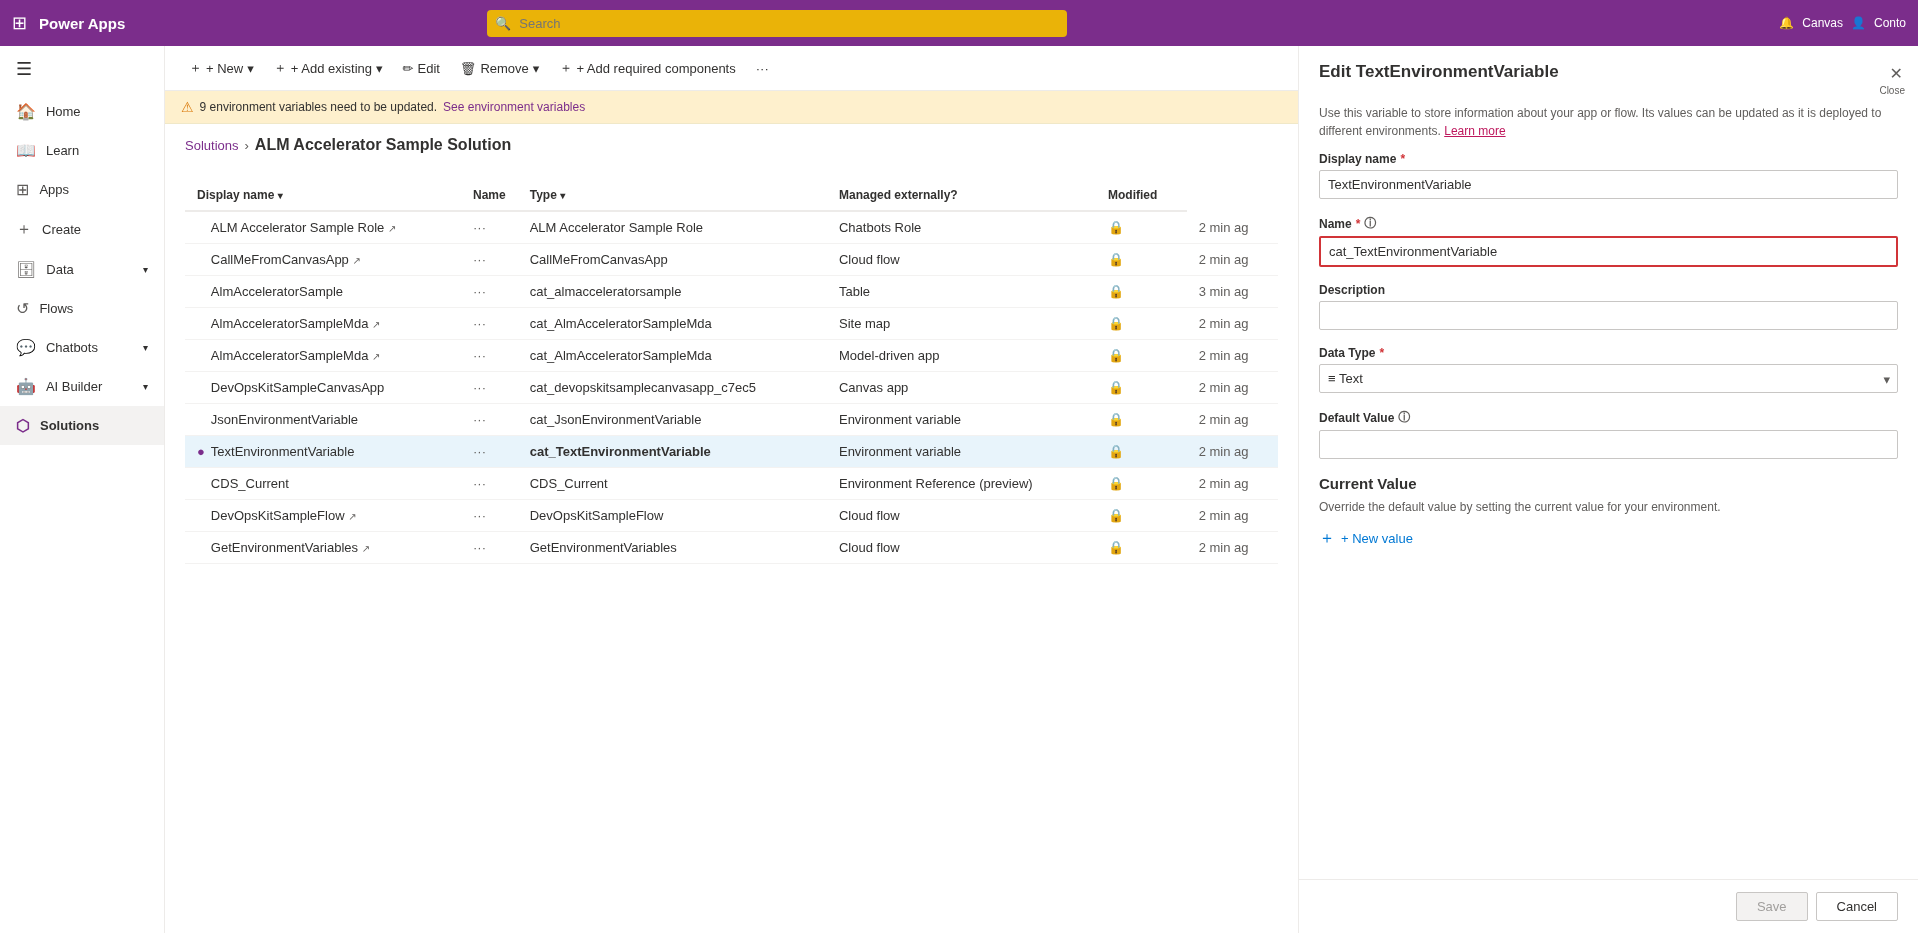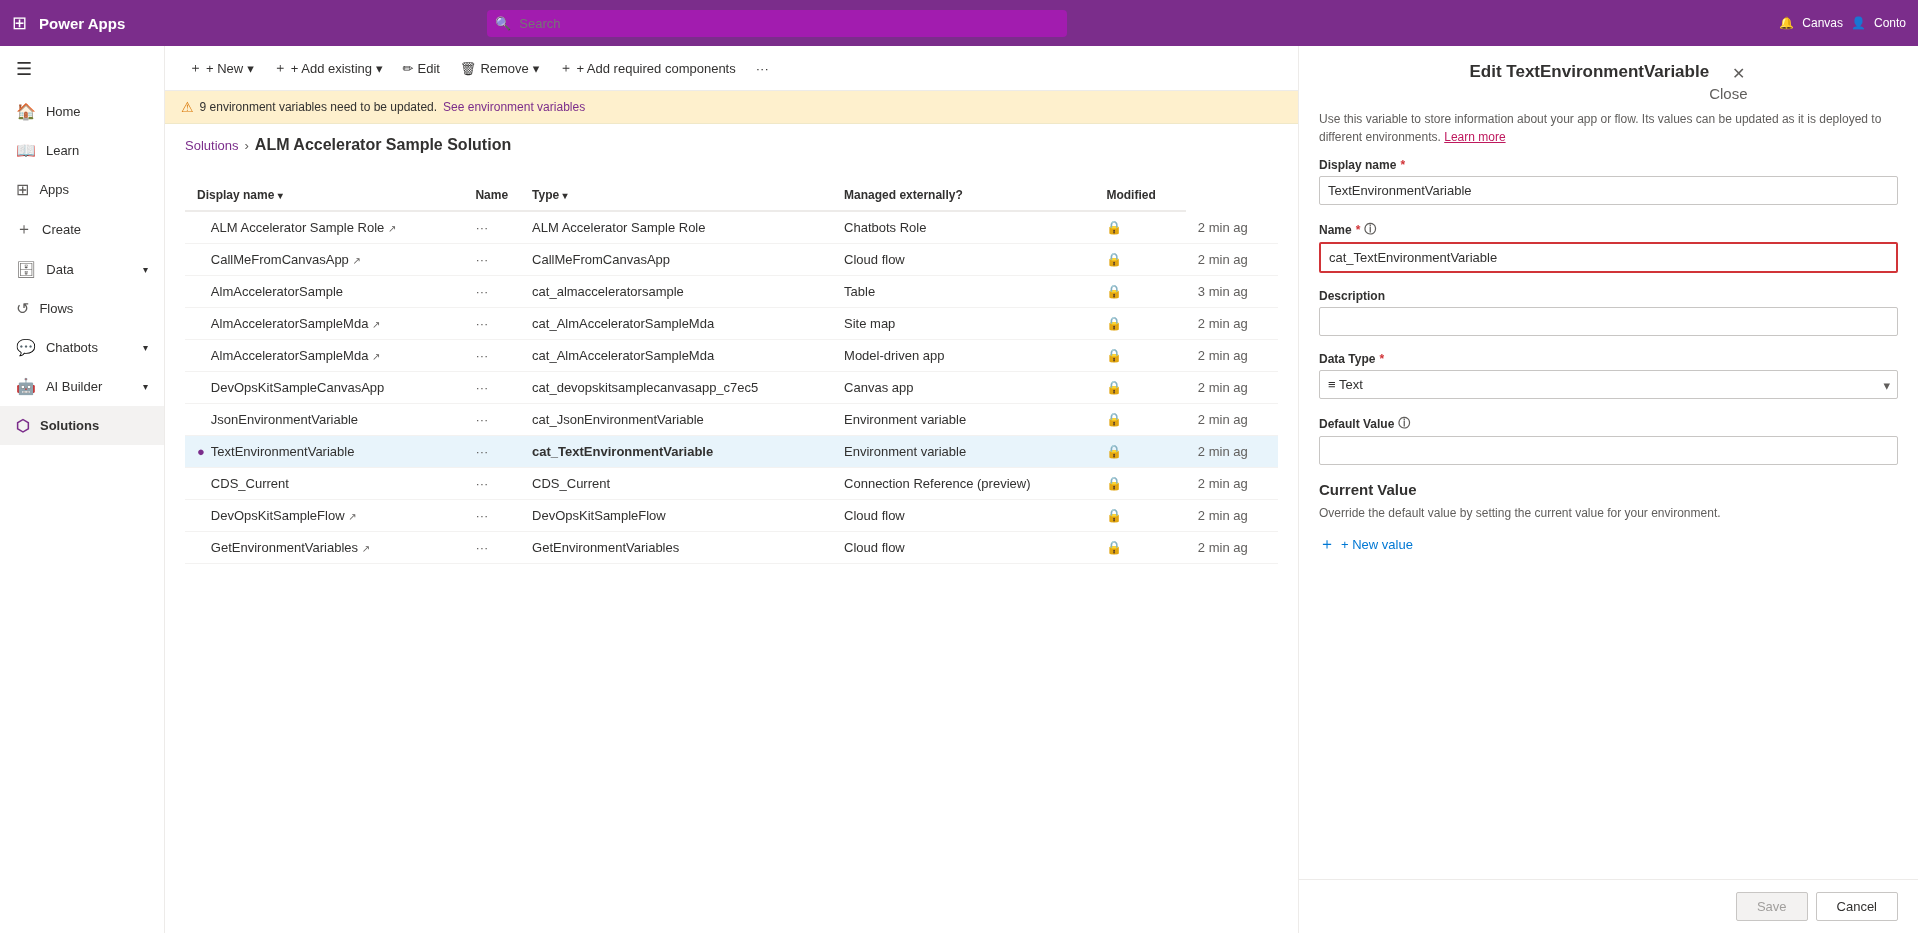--- a/index.html
+++ b/index.html
@@ -29,21 +29,21 @@
       flex: 1;
       max-width: 580px;
       margin: 0 auto;
       position: relative;
     }
     .header-search input {
       width: 100%;
       padding: 6px 12px 6px 32px;
       border-radius: 4px;
       border: none;
-      background: #a21caf;
+      background: #eab308;
       font-size: 13px;
       outline: none;
     }
     .header-search .search-icon-wrap {
       position: absolute;
       left: 8px;
       top: 50%;
       transform: translateY(-50%);
       color: #666;
       font-size: 13px;
@@ -185,40 +185,40 @@
       width: 620px;
       background: #fff;
       border-left: 1px solid #edebe9;
       display: flex;
       flex-direction: column;
       flex-shrink: 0;
       overflow-y: auto;
       position: relative;
     }
     .panel-header {
-      padding: 16px 20px 8px 20px;
-      display: flex;
-      justify-content: center;
+      padding: 16px 13px 8px 20px;
+      display: flex;
+      justify-content: space-between;
       align-items: flex-start;
       flex-shrink: 0;
     }
     .panel-title {
       font-size: 17px;
       font-weight: 600;
       color: #323130;
     }
     .panel-close {
       background: none;
       border: none;
       cursor: pointer;
       font-size: 16px;
       color: #605e5c;
       padding: 2px;
     }
-    .panel-close-label { font-size: 15px; color: #605e5c; text-align: right; }
+    .panel-close-label { font-size: 10px; color: #605e5c; text-align: right; }
     .panel-description {
       padding: 0 20px 12px 20px;
       font-size: 12px;
       color: #605e5c;
       line-height: 1.5;
     }
     .panel-description a { color: #be185d; }
     .panel-body { padding: 0 20px; flex: 1; }
     .field-group { margin-bottom: 16px; }
     .field-label {
@@ -490,21 +490,21 @@
               <td style="width: 30px; color: rgb(96, 94, 92); cursor: pointer;">···</td>
               <td style="font-weight: 600;">cat_TextEnvironmentVariable</td>
               <td>Environment variable</td>
               <td><span style="color:#a19f9d;font-size:13px;">🔒</span></td>
               <td style="color: rgb(96, 94, 92);">2 min ag</td>
             </tr>
             <tr>
               <td><span style="margin-right:6px;opacity:0;">●</span>CDS_Current</td>
               <td style="width: 30px; color: rgb(96, 94, 92); cursor: pointer;">···</td>
               <td>CDS_Current</td>
-              <td>Connection Reference (preview)</td>
+              <td>Environment Reference (preview)</td>
               <td><span style="color:#a19f9d;font-size:13px;">🔒</span></td>
               <td style="color: rgb(96, 94, 92);">2 min ag</td>
             </tr>
             <tr>
               <td><span style="margin-right:6px;opacity:0;">●</span>DevOpsKitSampleFlow <span style="font-size:10px;color:#605e5c;">↗</span></td>
               <td style="width: 30px; color: rgb(96, 94, 92); cursor: pointer;">···</td>
               <td>DevOpsKitSampleFlow</td>
               <td>Cloud flow</td>
               <td><span style="color:#a19f9d;font-size:13px;">🔒</span></td>
               <td style="color: rgb(96, 94, 92);">2 min ag</td>

